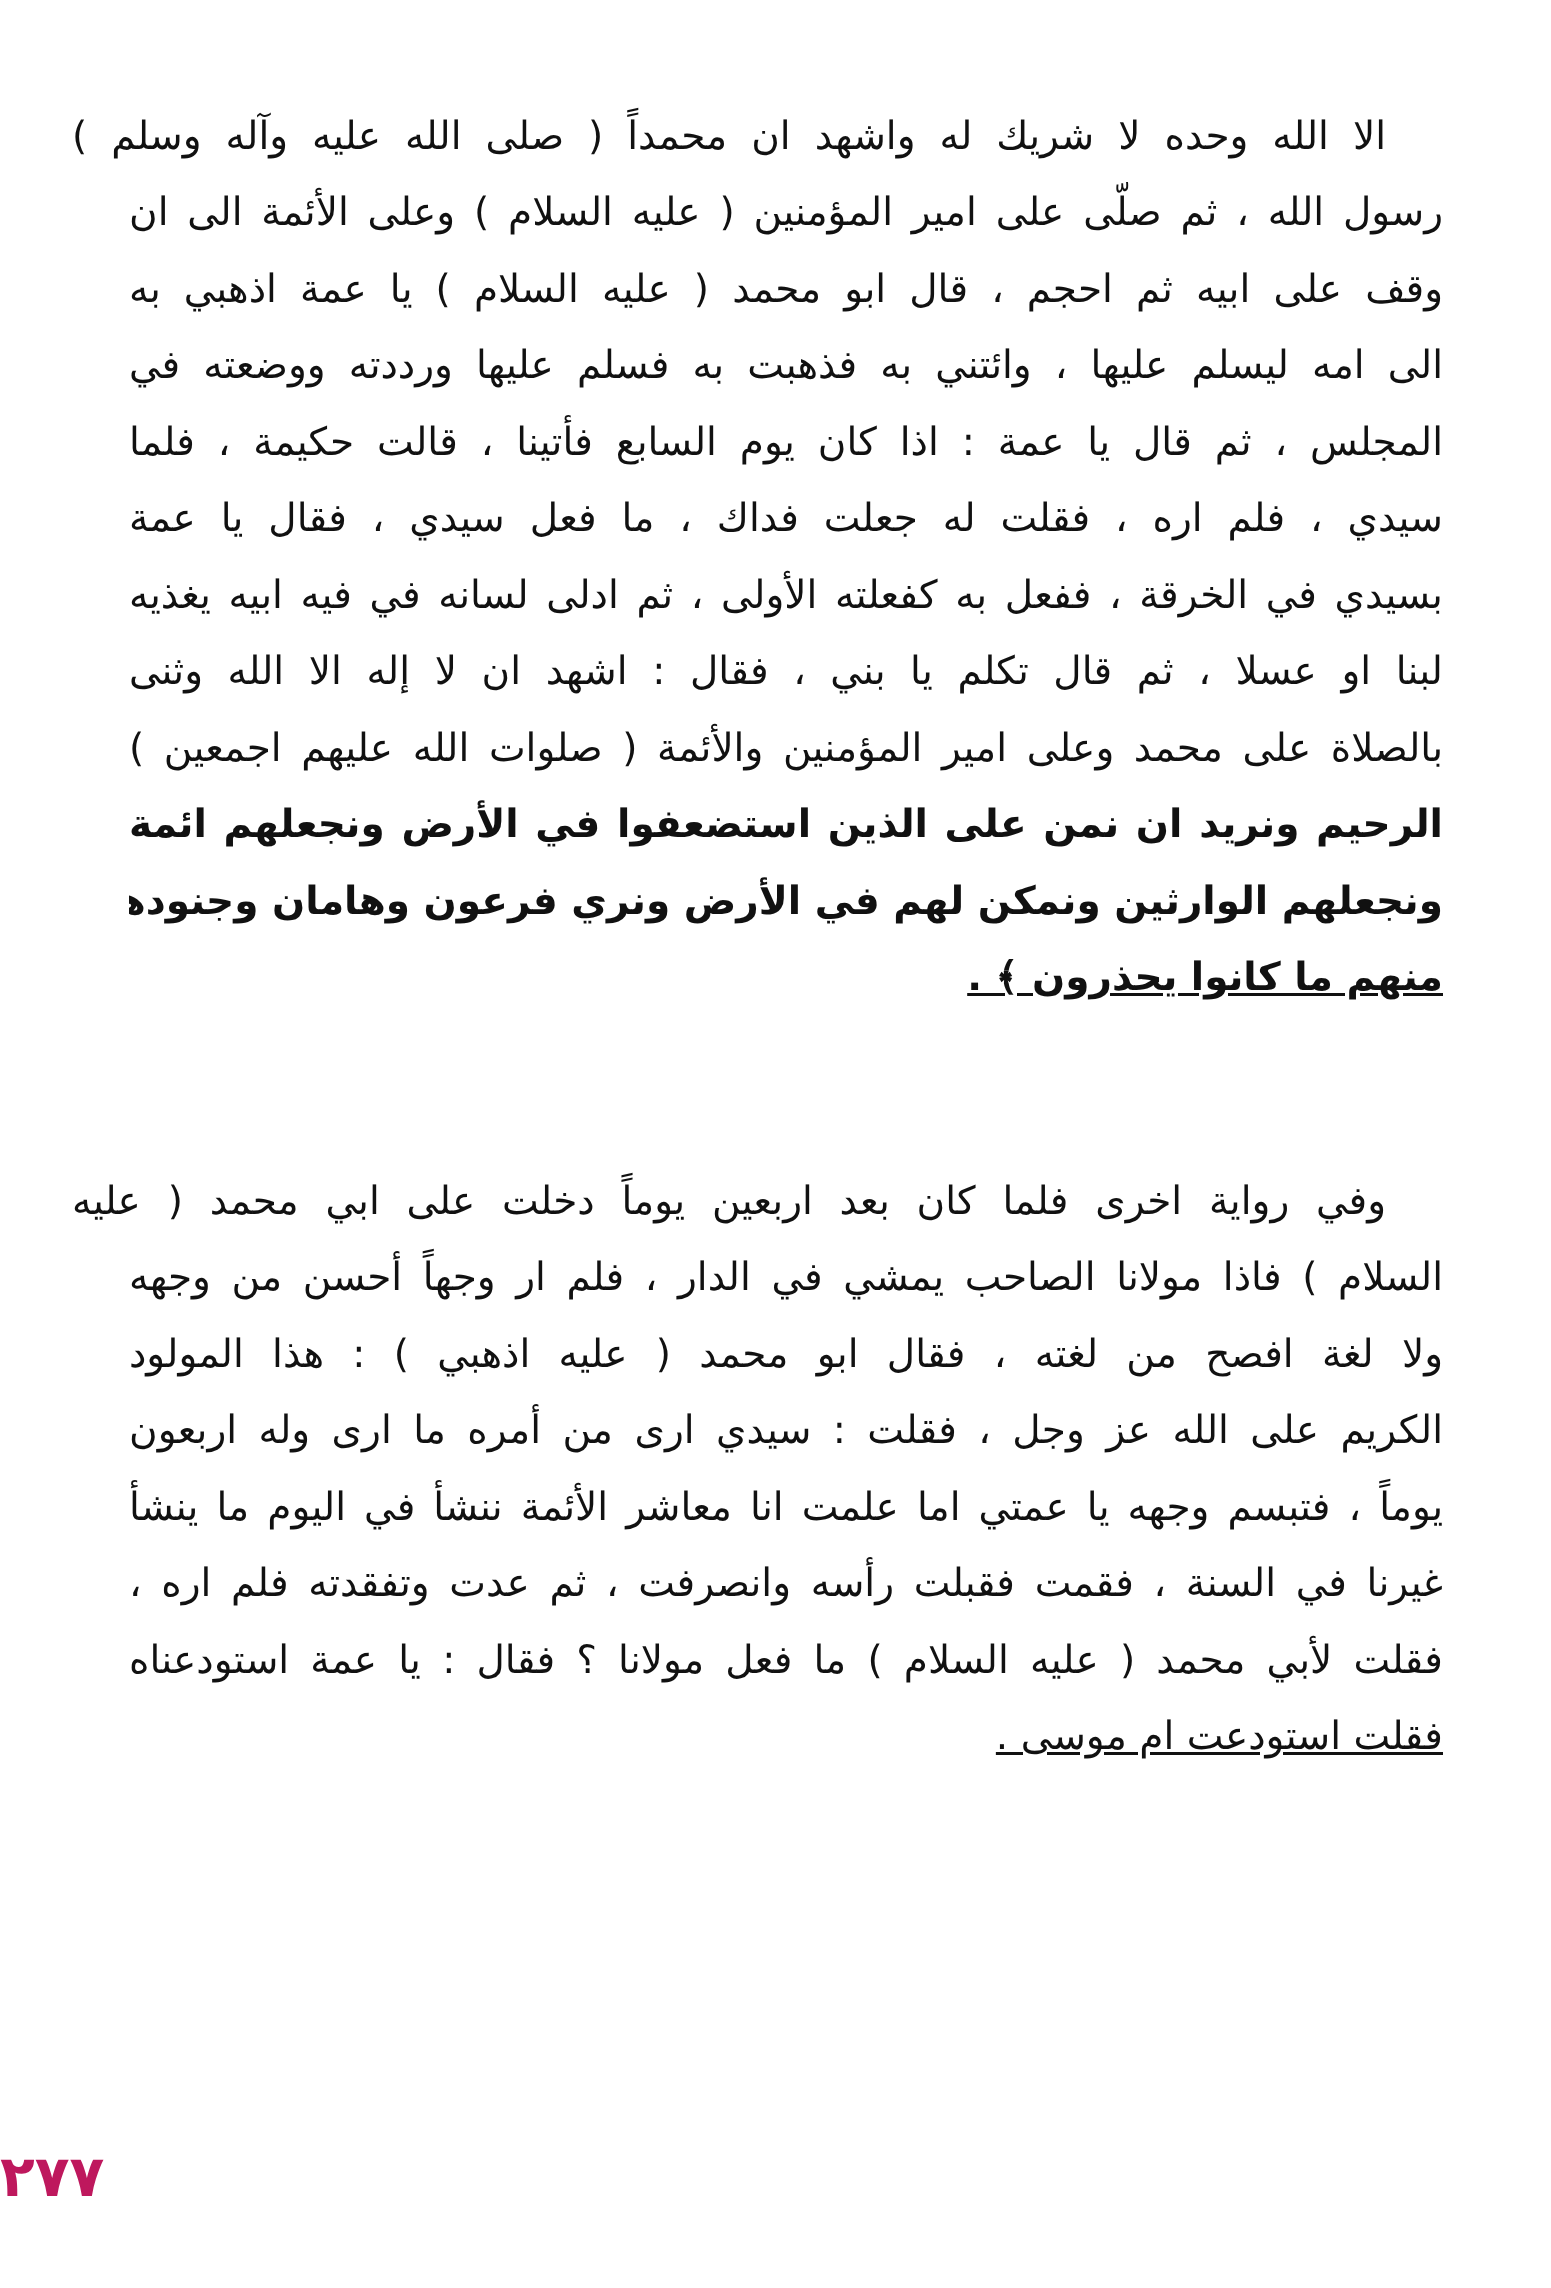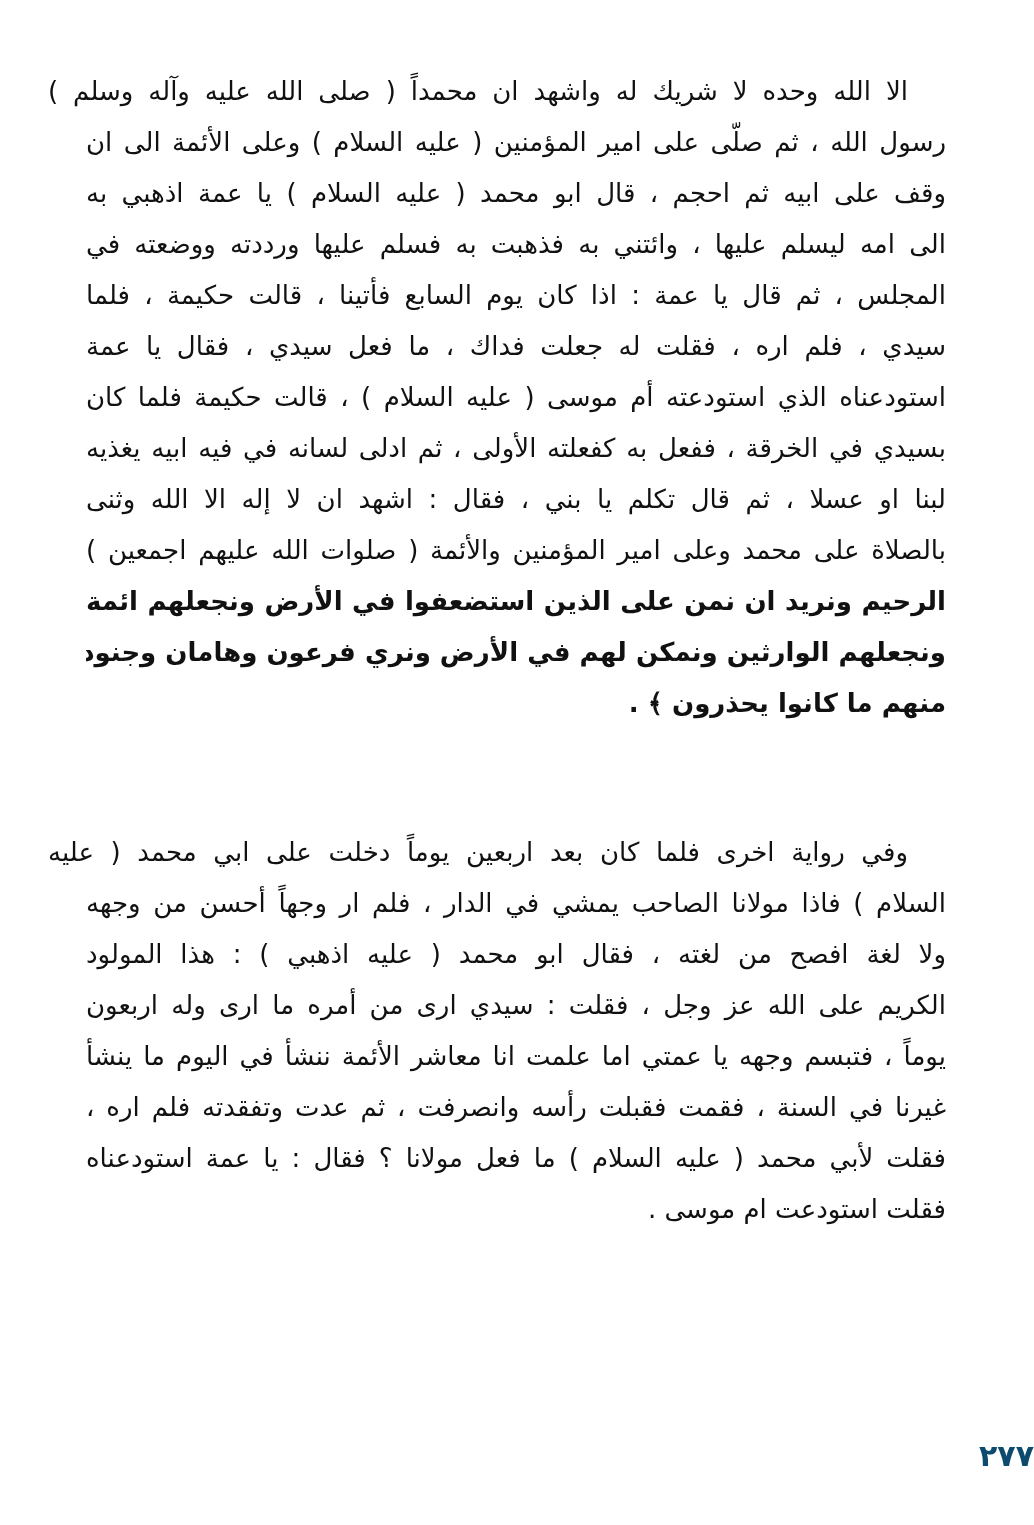--- a/index.html
+++ b/index.html
@@ -13,21 +13,21 @@
     height: 1525px;
     background: #ffffff;
     overflow: hidden;
     font-family: "DejaVu Sans", sans-serif;
     color: #111111;
     direction: rtl;
   }
   .body-text {
     position: absolute;
     top: 66px;
-    right: 88px;
+    right: 72px;
     left: 86px;
   }
   .paragraph {
     margin: 0;
   }
   .paragraph + .paragraph {
     margin-top: 98px;
   }
   .text-line {
     font-size: 26px;
@@ -42,54 +42,54 @@
     letter-spacing: 0px;
   }
   
   .text-line.justified {
     display: block;
     width: 100%;
   }
   .text-line.last-line {
     text-align: right;
     text-align-last: right;
+    text-decoration: underline;
   }
   .text-line.indent-first {
     padding-right: 38px;
   }
   .seg {
     font-weight: 400;
   }
   .seg.bold {
     font-weight: 700;
   }
   .page-number {
     position: absolute;
     bottom: 52px;
     left: 0;
     right: 0;
-    text-align: right;
-    font-size: 30px;
+    text-align: left;
+    font-size: 38px;
     font-weight: 700;
-    color: #0c4a6e;
+    color: #be185d;
   }
 </style>
 </head>
 <body>
 
 <div class="book-page">
   <div class="body-text">
       <div class="paragraph">
         <div class="text-line justified indent-first"><span class="seg">الا الله وحده لا شريك له واشهد ان محمداً ( صلى الله عليه وآله وسلم )</span></div>
         <div class="text-line justified"><span class="seg">رسول الله ، ثم صلّى على امير المؤمنين ( عليه السلام ) وعلى الأئمة الى ان</span></div>
         <div class="text-line justified"><span class="seg">وقف على ابيه ثم احجم ، قال ابو محمد ( عليه السلام ) يا عمة اذهبي به</span></div>
         <div class="text-line justified"><span class="seg">الى امه ليسلم عليها ، وائتني به فذهبت به فسلم عليها ورددته ووضعته في</span></div>
         <div class="text-line justified"><span class="seg">المجلس ، ثم قال يا عمة : اذا كان يوم السابع فأتينا ، قالت حكيمة ، فلما</span></div>
         <div class="text-line justified"><span class="seg">سيدي ، فلم اره ، فقلت له جعلت فداك ، ما فعل سيدي ، فقال يا عمة</span></div>
-        <div class="text-line justified"><span class="seg">استودعناه الذي استودعته أم موسى ( عليه السلام ) ، قالت حكيمة فلما كان</span></div>
         <div class="text-line justified"><span class="seg">بسيدي في الخرقة ، ففعل به كفعلته الأولى ، ثم ادلى لسانه في فيه ابيه يغذيه</span></div>
         <div class="text-line justified"><span class="seg">لبنا او عسلا ، ثم قال تكلم يا بني ، فقال : اشهد ان لا إله الا الله وثنى</span></div>
         <div class="text-line justified"><span class="seg">بالصلاة على محمد وعلى امير المؤمنين والأئمة ( صلوات الله عليهم اجمعين )</span></div>
         <div class="text-line justified"><span class="seg bold">الرحيم ونريد ان نمن على الذين استضعفوا في الأرض ونجعلهم ائمة</span></div>
         <div class="text-line justified"><span class="seg bold">ونجعلهم الوارثين ونمكن لهم في الأرض ونري فرعون وهامان وجنودهما</span></div>
         <div class="text-line last-line"><span class="seg bold">منهم ما كانوا يحذرون ﴾ .</span></div>
       </div>
       <div class="paragraph">
         <div class="text-line justified indent-first"><span class="seg">وفي رواية اخرى فلما كان بعد اربعين يوماً دخلت على ابي محمد ( عليه</span></div>
         <div class="text-line justified"><span class="seg">السلام ) فاذا مولانا الصاحب يمشي في الدار ، فلم ار وجهاً أحسن من وجهه</span></div>

